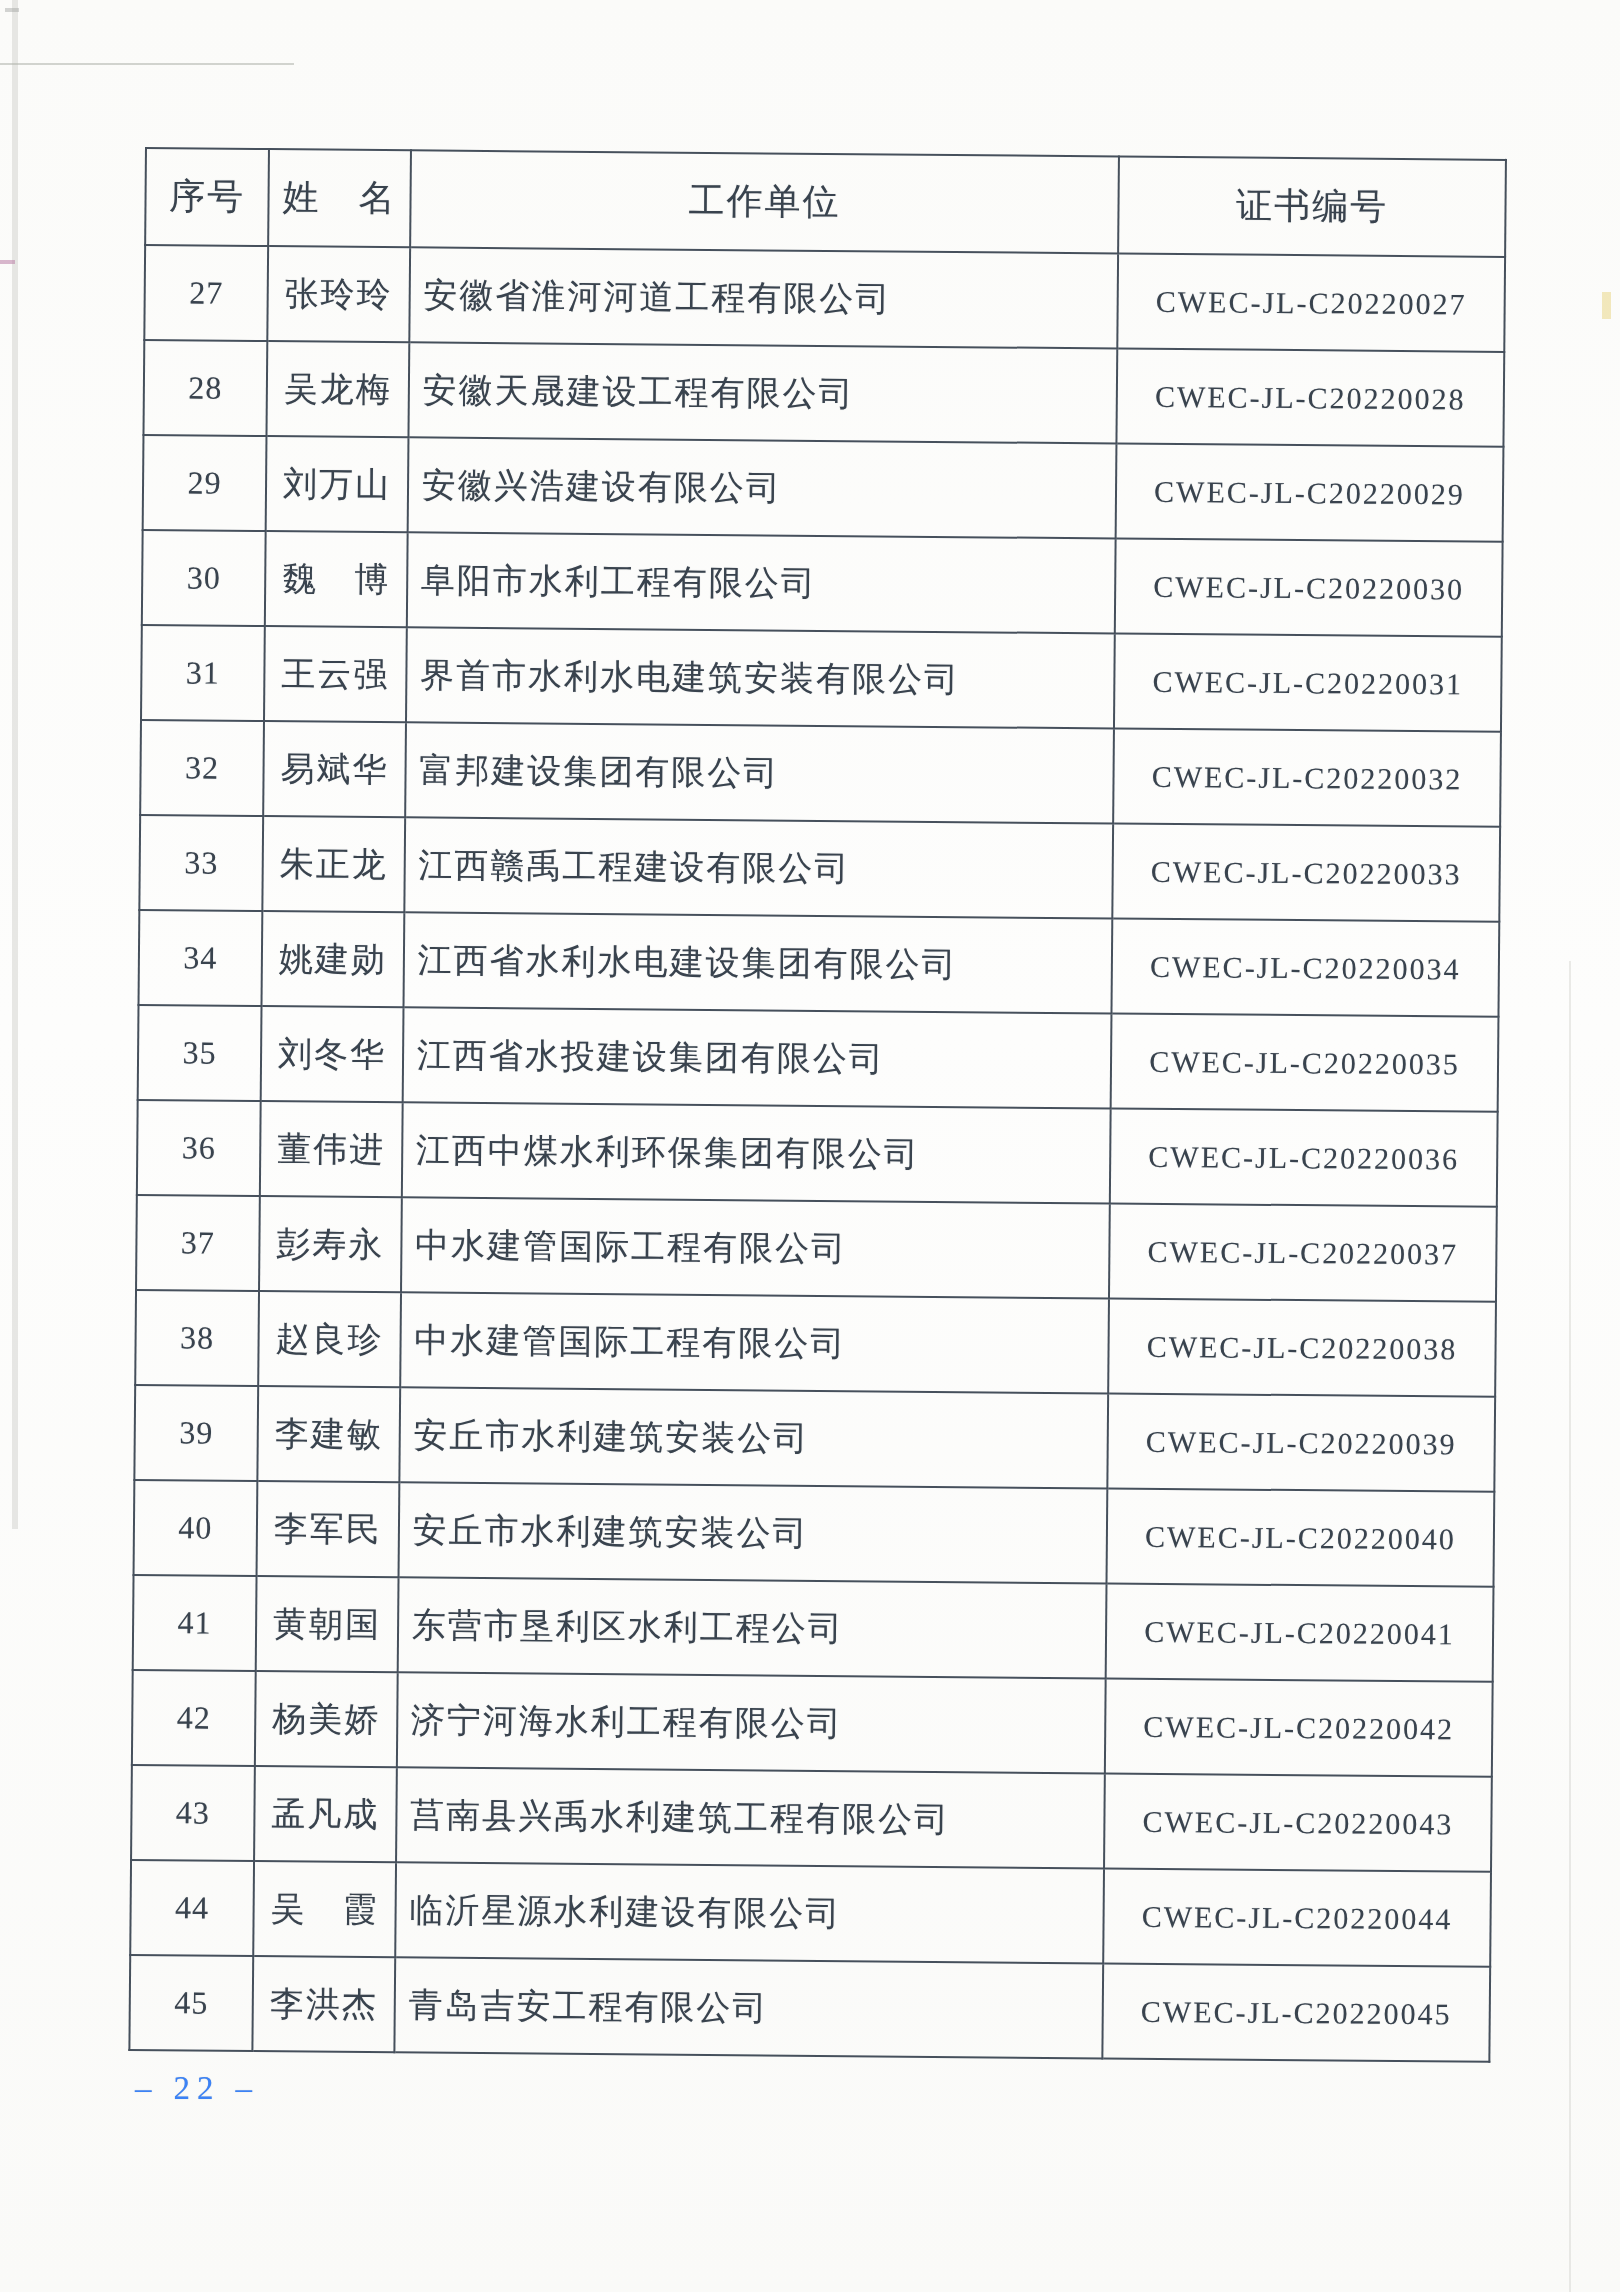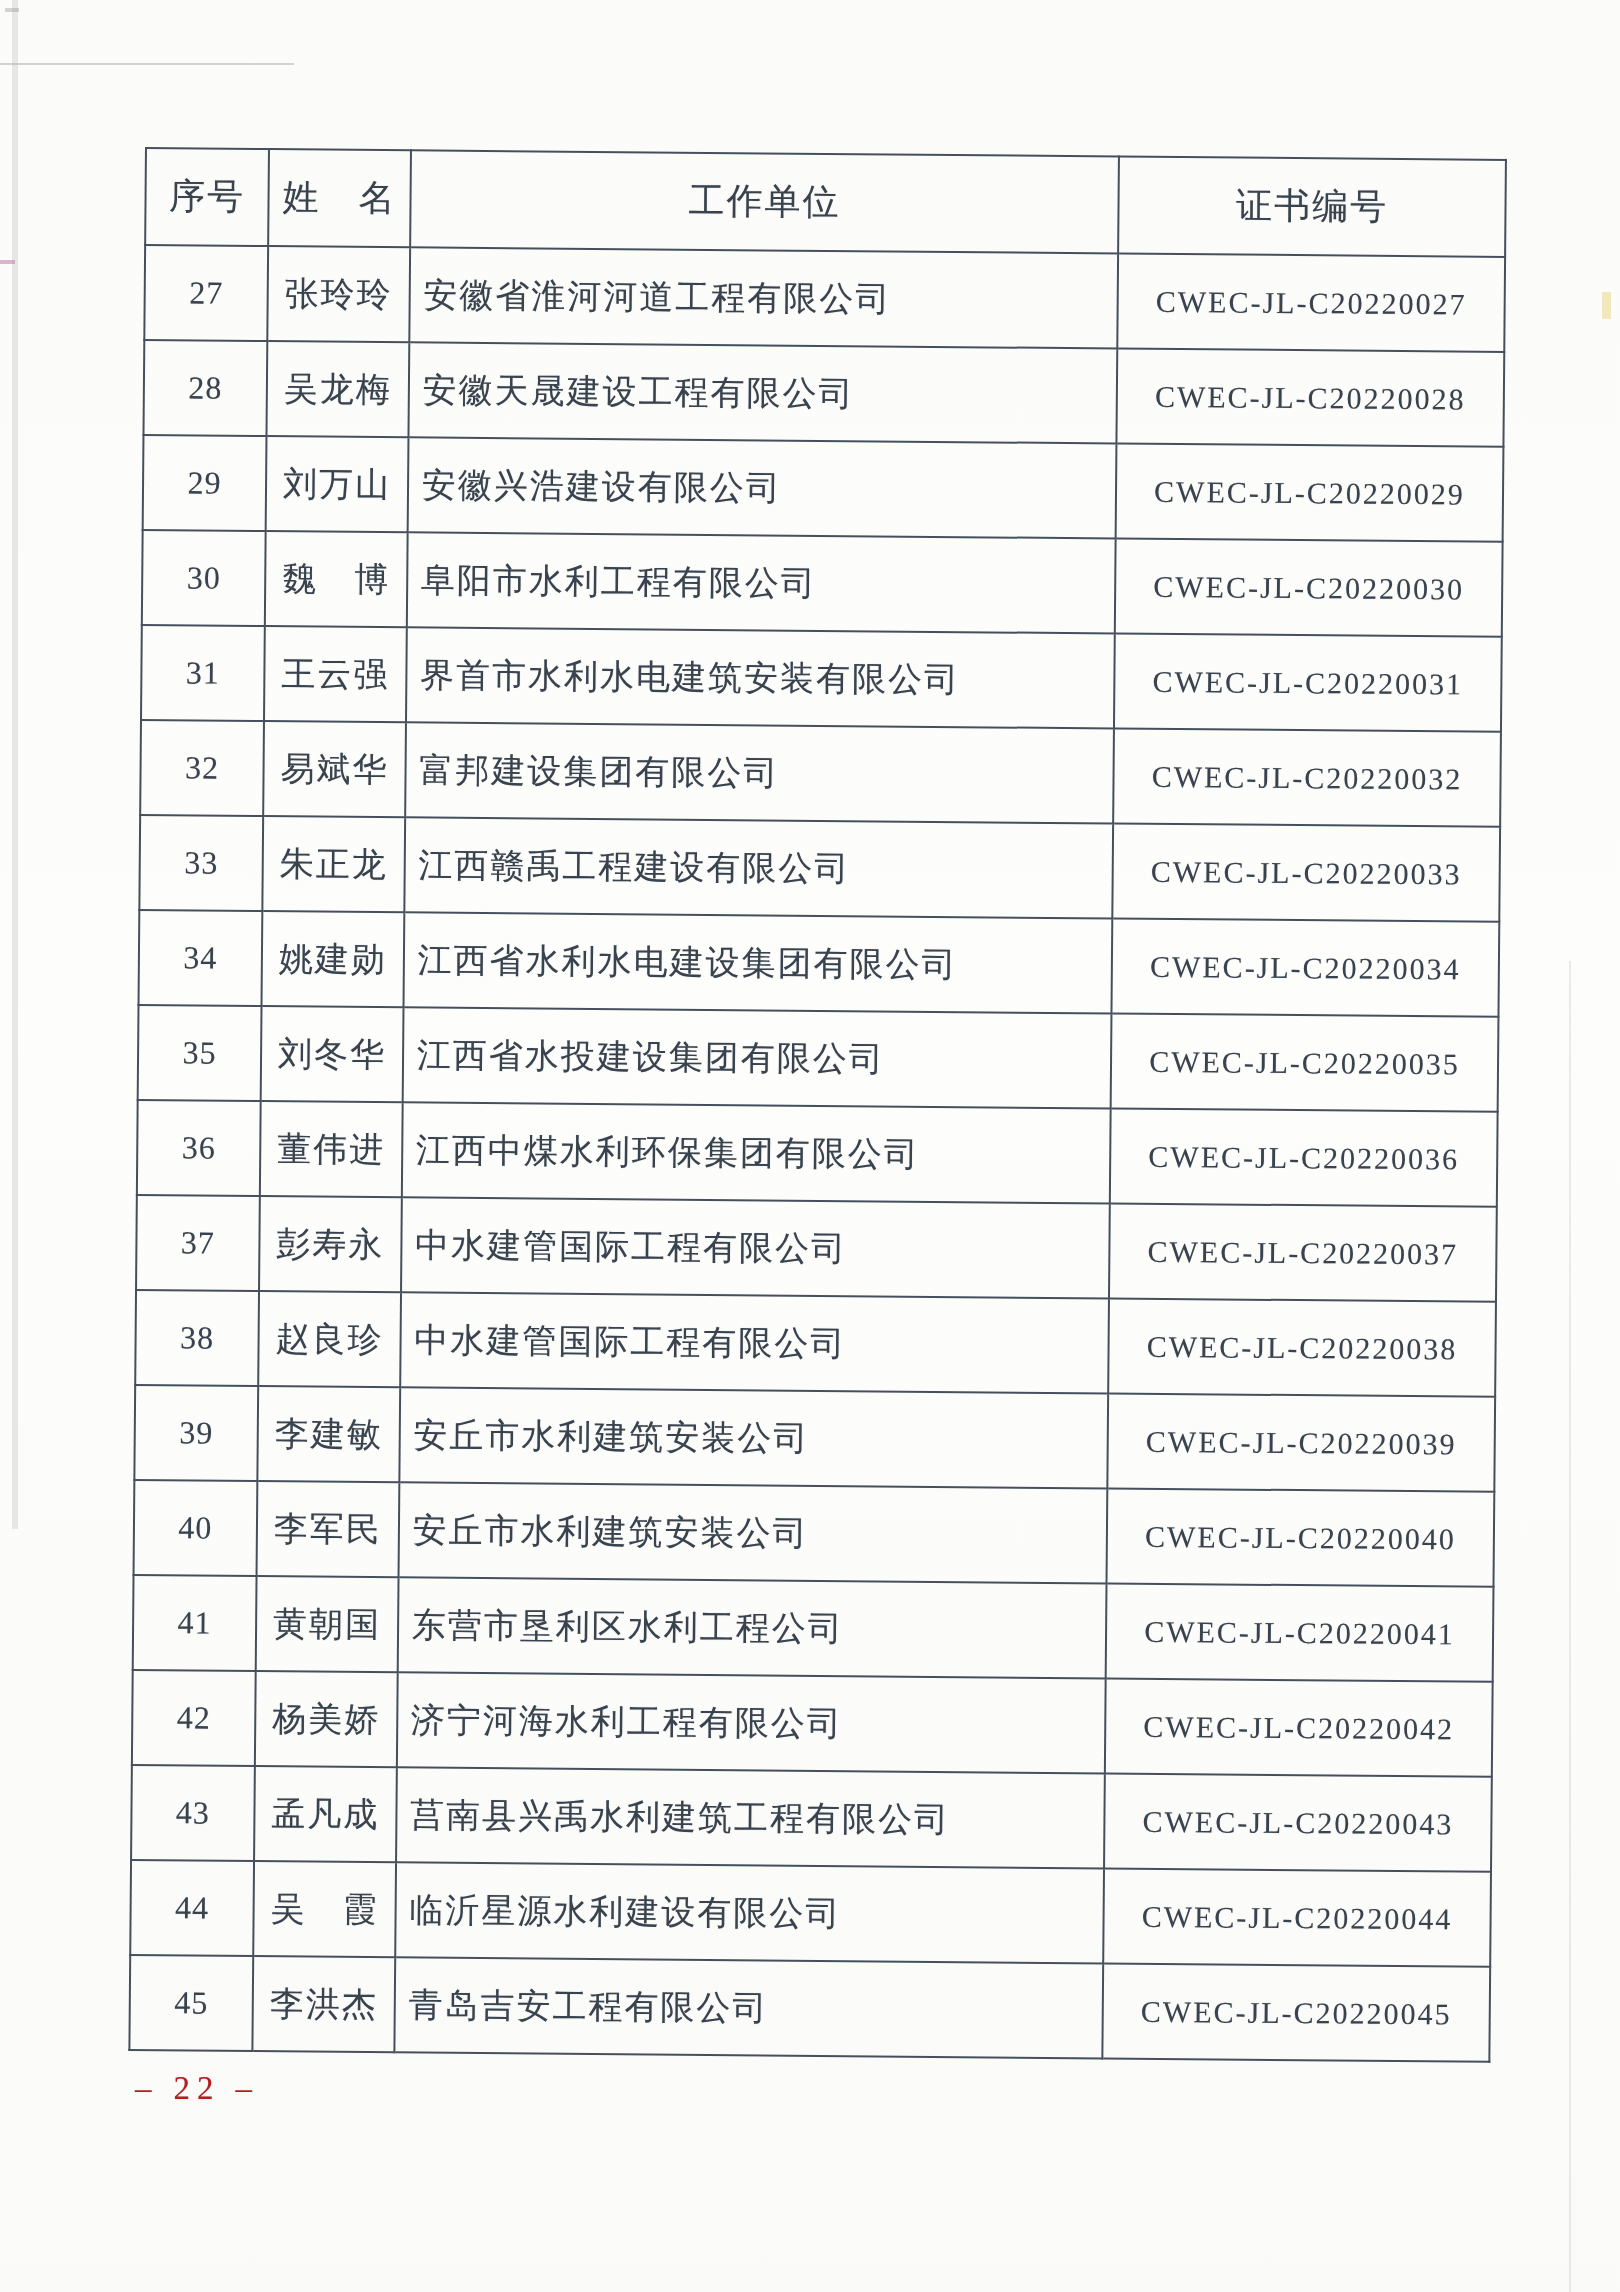--- a/index.html
+++ b/index.html
@@ -43,21 +43,21 @@
   .col-unit  { width: 708px; }
   .col-cert  { width: 387px; }
 
   td.cell-index { text-align: center; font-size: 32px; letter-spacing: 1px; }
   td.cell-name  { text-align: center; font-size: 34px; letter-spacing: 2px; }
   td.cell-unit  { text-align: left; font-size: 34px; letter-spacing: 2px; padding-left: 12.7px; }
   td.cell-cert  { text-align: center; font-size: 30px; letter-spacing: 2px; }
 
   .page-number {
     position: absolute; left: 135px; top: 2070px;
-    font-size: 33px; letter-spacing: 6.9px; color: #b91c1c;
+    font-size: 33px; letter-spacing: 6.9px; color: #3b82f6;
     text-shadow: 0 0 1px rgba(58,68,82,0.30);
   }
 </style>
 </head>
 <body>
 
 <div class="page">
 
   <div class="art art-left-strip"></div>
   <div class="art art-top-line"></div>

